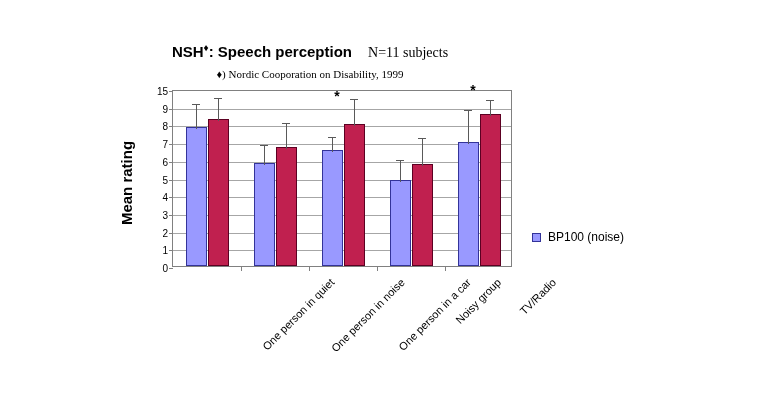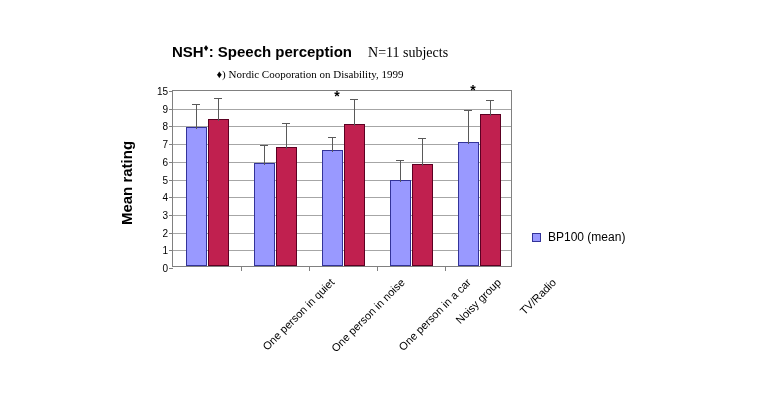--- a/index.html
+++ b/index.html
@@ -279,17 +279,17 @@
       <div class="xlabel" style="left: 232px; top: 276px;">One person in quiet</div>
       <div class="xlabel" style="left: 300px; top: 276px;">One person in noise</div>
       <div class="xlabel" style="left: 368px; top: 276px;">One person in a car</div>
       <div class="xlabel" style="left: 436px; top: 276px;">Noisy group</div>
       <div class="xlabel" style="left: 504px; top: 276px;">TV/Radio</div>
     </div>
 
   <div class="legend" id="legend">
       <div class="legend-item">
         <span class="legend-swatch" style="background: rgb(153, 153, 255); border: 1px solid rgb(51, 51, 153);"></span>
-        <span class="legend-label">BP100 (mean)</span>
+        <span class="legend-label">BP100 (noise)</span>
       </div>
     </div>
 
 </div>
 
 </body></html>

